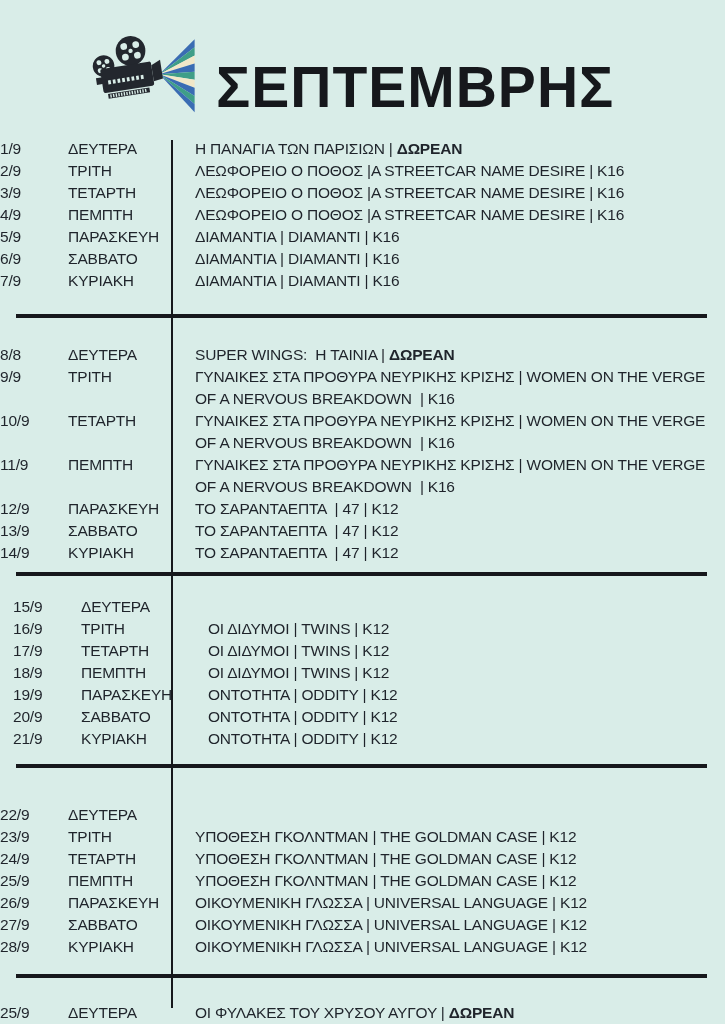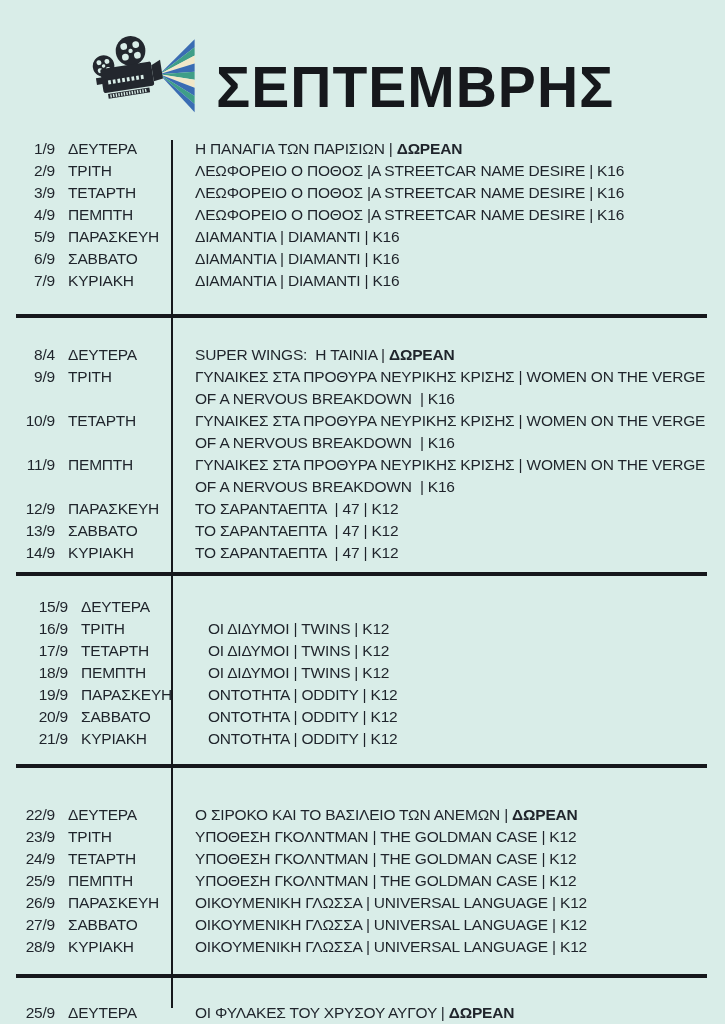--- a/index.html
+++ b/index.html
@@ -21,21 +21,21 @@
     color:#16181c;white-space:nowrap;
   }
   
   .table-wrap{position:relative;margin-top:18px;}
   .vline{
     position:absolute;left:171px;top:2px;width:2px;height:868px;
     background:#16181c;
   }
   .tbl{position:relative;}
   .row{display:flex;line-height:22px;font-size:15.5px;letter-spacing:-0.2px;}
-  .cell-date{width:55px;text-align:right;flex:0 0 auto;}
+  .cell-date{width:55px;flex:0 0 auto;}
   .cell-day{width:104px;margin-left:13px;flex:0 0 auto;}
   .cell-film{flex:1;padding-left:23px;padding-right:10px;white-space:pre-wrap;}
   .free{font-weight:bold;}
   .sep{height:4px;background:#16181c;margin-left:16px;margin-right:18px;}
   
   .tbl > :nth-child(2){margin-top:22px;}
   .tbl > :nth-child(3){margin-top:26px;}
   .tbl > :nth-child(4){margin-top:8px;}
   .tbl > :nth-child(5){margin-top:20px;padding-left:13px;}
   .tbl > :nth-child(6){margin-top:14px;}
@@ -151,21 +151,21 @@
   </div>
         <div class="row">
     <div class="cell-date">7/9</div>
     <div class="cell-day">ΚΥΡΙΑΚΗ</div>
     <div class="cell-film"><span>ΔΙΑΜΑΝΤΙΑ | DIAMANTI | Κ16</span><span class="free"></span></div>
   </div>
       </div>
       <div class="sep"></div>
       <div class="block">
         <div class="row">
-    <div class="cell-date">8/4</div>
+    <div class="cell-date">8/8</div>
     <div class="cell-day">ΔΕΥΤΕΡΑ</div>
     <div class="cell-film"><span>SUPER WINGS:  Η ΤΑΙΝΙΑ | </span><span class="free">ΔΩΡΕΑΝ</span></div>
   </div>
         <div class="row">
     <div class="cell-date">9/9</div>
     <div class="cell-day">ΤΡΙΤΗ</div>
     <div class="cell-film"><span>ΓΥΝΑΙΚΕΣ ΣΤΑ ΠΡΟΘΥΡΑ ΝΕΥΡΙΚΗΣ ΚΡΙΣΗΣ | WOMEN ON THE VERGE OF A NERVOUS BREAKDOWN  | Κ16</span><span class="free"></span></div>
   </div>
         <div class="row">
     <div class="cell-date">10/9</div>
@@ -228,21 +228,20 @@
     <div class="cell-date">21/9</div>
     <div class="cell-day">ΚΥΡΙΑΚΗ</div>
     <div class="cell-film"><span>ΟΝΤΟΤΗΤΑ | ODDITY | Κ12</span><span class="free"></span></div>
   </div>
       </div>
       <div class="sep"></div>
       <div class="block">
         <div class="row">
     <div class="cell-date">22/9</div>
     <div class="cell-day">ΔΕΥΤΕΡΑ</div>
-    <div class="cell-film"><span>Ο ΣΙΡΟΚΟ ΚΑΙ ΤΟ ΒΑΣΙΛΕΙΟ ΤΩΝ ΑΝΕΜΩΝ | </span><span class="free">ΔΩΡΕΑΝ</span></div>
   </div>
         <div class="row">
     <div class="cell-date">23/9</div>
     <div class="cell-day">ΤΡΙΤΗ</div>
     <div class="cell-film"><span>ΥΠΟΘΕΣΗ ΓΚΟΛΝΤΜΑΝ | THE GOLDMAN CASE | Κ12</span><span class="free"></span></div>
   </div>
         <div class="row">
     <div class="cell-date">24/9</div>
     <div class="cell-day">ΤΕΤΑΡΤΗ</div>
     <div class="cell-film"><span>ΥΠΟΘΕΣΗ ΓΚΟΛΝΤΜΑΝ | THE GOLDMAN CASE | Κ12</span><span class="free"></span></div>

